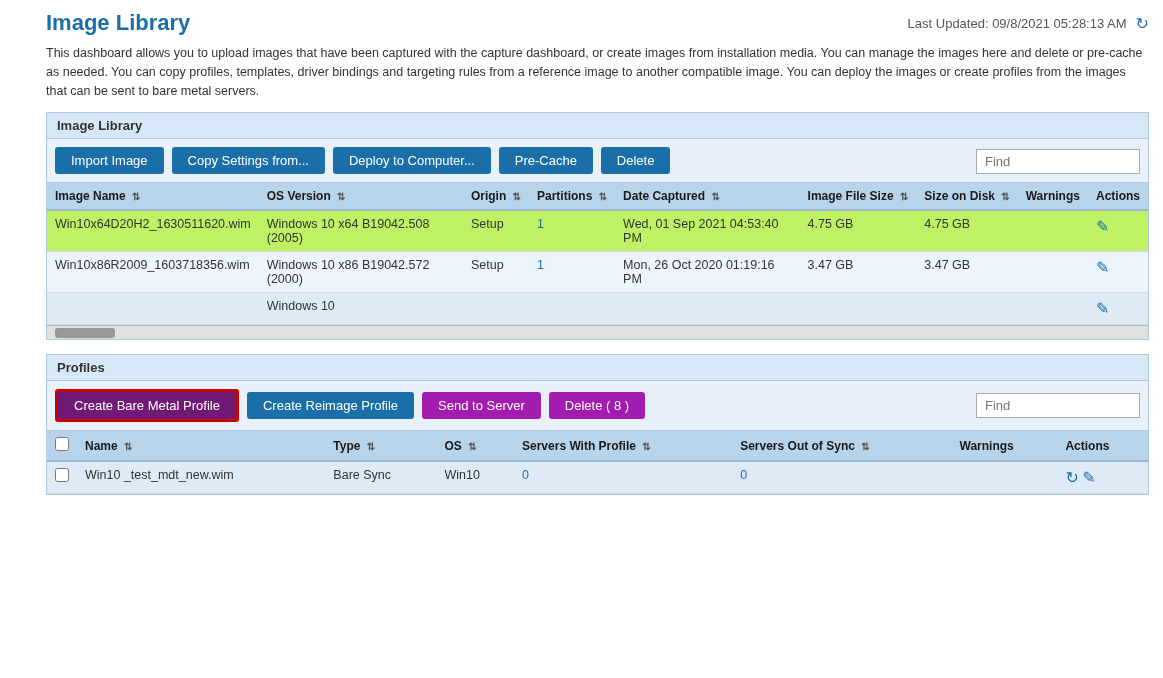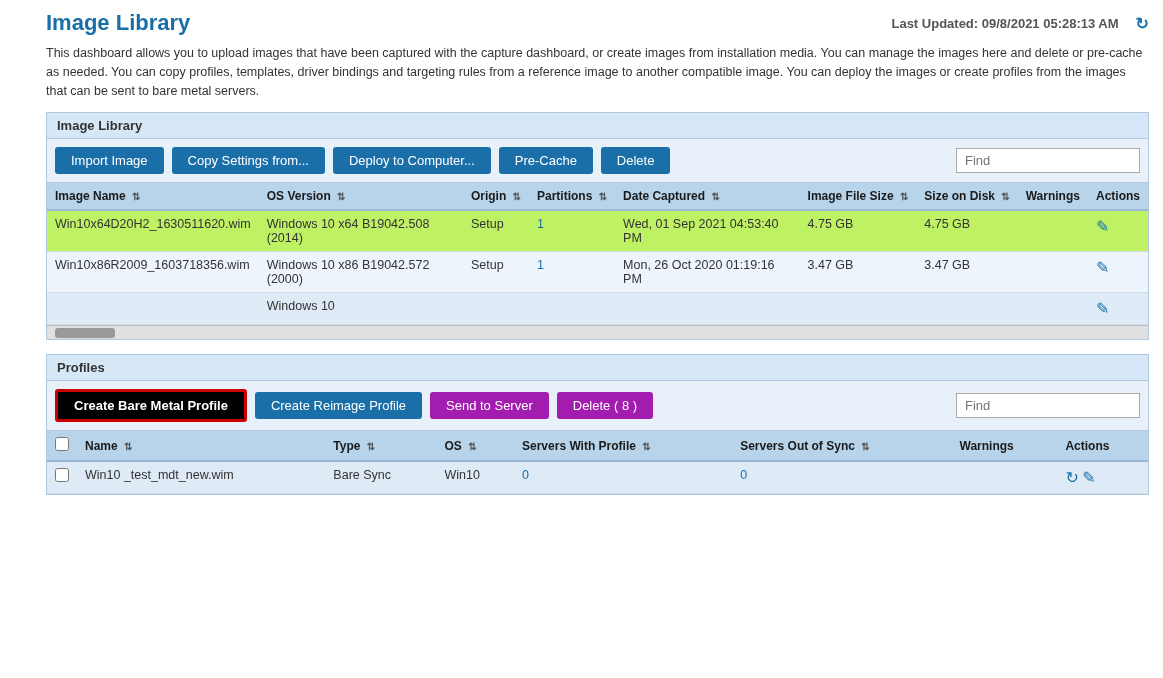--- a/index.html
+++ b/index.html
@@ -3,37 +3,37 @@
   <meta charset="utf-8">
   <style>
     * { box-sizing: border-box; margin: 0; padding: 0; }
     body { font-family: Arial, sans-serif; font-size: 13px; background: #fff; color: #333; }
 
     .page-wrapper { padding: 10px 14px; margin-left: 32px; }
 
     
     .page-header { display: flex; justify-content: space-between; align-items: center; margin-bottom: 8px; }
     .page-title { font-size: 22px; color: #1a6fa8; font-weight: bold; }
-    .last-updated { color: #555; font-size: 13px; display: flex; align-items: center; gap: 17px; font-weight: bold; }
+    .last-updated { color: #555; font-size: 13px; display: flex; align-items: center; gap: 9px; }
     .refresh-icon { color: #1a6fa8; font-size: 16px; cursor: pointer; }
 
     
     .page-description { font-size: 12.5px; color: #333; line-height: 1.5; margin-bottom: 12px; }
 
     
     .panel { border: 1px solid #b0c8e0; margin-bottom: 14px; }
     .panel-header { background: #d6e8f7; padding: 5px 10px; font-size: 13px; font-weight: bold; color: #333; border-bottom: 1px solid #b0c8e0; }
 
     
-    .toolbar { display: flex; align-items: center; padding: 8px 8px; gap: 8px; background: #e8f1fa; border-bottom: 1px solid #b0c8e0; flex-wrap: wrap; }
+    .toolbar { display: flex; align-items: flex-end; padding: 8px 8px; gap: 8px; background: #e8f1fa; border-bottom: 1px solid #b0c8e0; flex-wrap: wrap; }
     .btn { padding: 6px 16px; font-size: 13px; border: none; cursor: pointer; border-radius: 3px; font-weight: normal; }
     .btn-blue { background: #1a6fa8; color: #fff; }
-    .btn-red-outline { background: #000000; color: #fff; border: 3px solid #cc0000; border-radius: 3px; font-weight: bold; }
+    .btn-red-outline { background: #701a75; color: #fff; border: 3px solid #cc0000; border-radius: 3px; }
     .btn-light { background: #a21caf; color: #fff; }
-    .find-input { margin-left: auto; border: 1px solid #aaa; padding: 4px 8px; font-size: 13px; width: 184px; }
+    .find-input { margin-left: auto; border: 1px solid #aaa; padding: 4px 8px; font-size: 13px; width: 164px; }
 
     
     .table-wrapper { overflow-x: auto; max-height: 200px; overflow-y: auto; }
     table { width: 100%; border-collapse: collapse; font-size: 12.5px; min-width: 800px; }
     thead tr { background: #b8d4ea; }
     th { padding: 6px 8px; text-align: left; font-weight: bold; color: #1a1a1a; border-bottom: 2px solid #9ab8d4; white-space: nowrap; font-size: 12px; }
     th .sort-icon { color: #555; font-size: 10px; margin-left: 3px; }
     tbody tr { border-bottom: 1px solid #d0dde8; }
     tbody tr:nth-child(odd) { background: #deeaf5; }
     tbody tr:nth-child(even) { background: #edf4fb; }
@@ -93,21 +93,21 @@
             <th>Date Captured <span class="sort-icon">⇅</span></th>
             <th>Image File Size <span class="sort-icon">⇅</span></th>
             <th>Size on Disk <span class="sort-icon">⇅</span></th>
             <th>Warnings</th>
             <th>Actions</th>
           </tr>
         </thead>
         <tbody id="image-library-tbody">
         <tr class="selected">
     <td>Win10x64D20H2_1630511620.wim</td>
-    <td>Windows 10 x64 B19042.508 (2014)</td>
+    <td>Windows 10 x64 B19042.508 (2005)</td>
     <td>Setup</td>
     <td><span class="link-blue">1</span></td>
     <td>Wed, 01 Sep 2021 04:53:40 PM</td>
     <td>4.75 GB</td>
     <td>4.75 GB</td>
     <td></td>
     <td><span class="edit-icon">✎</span></td>
   </tr>
             <tr>
     <td>Win10x86R2009_1603718356.wim</td>

